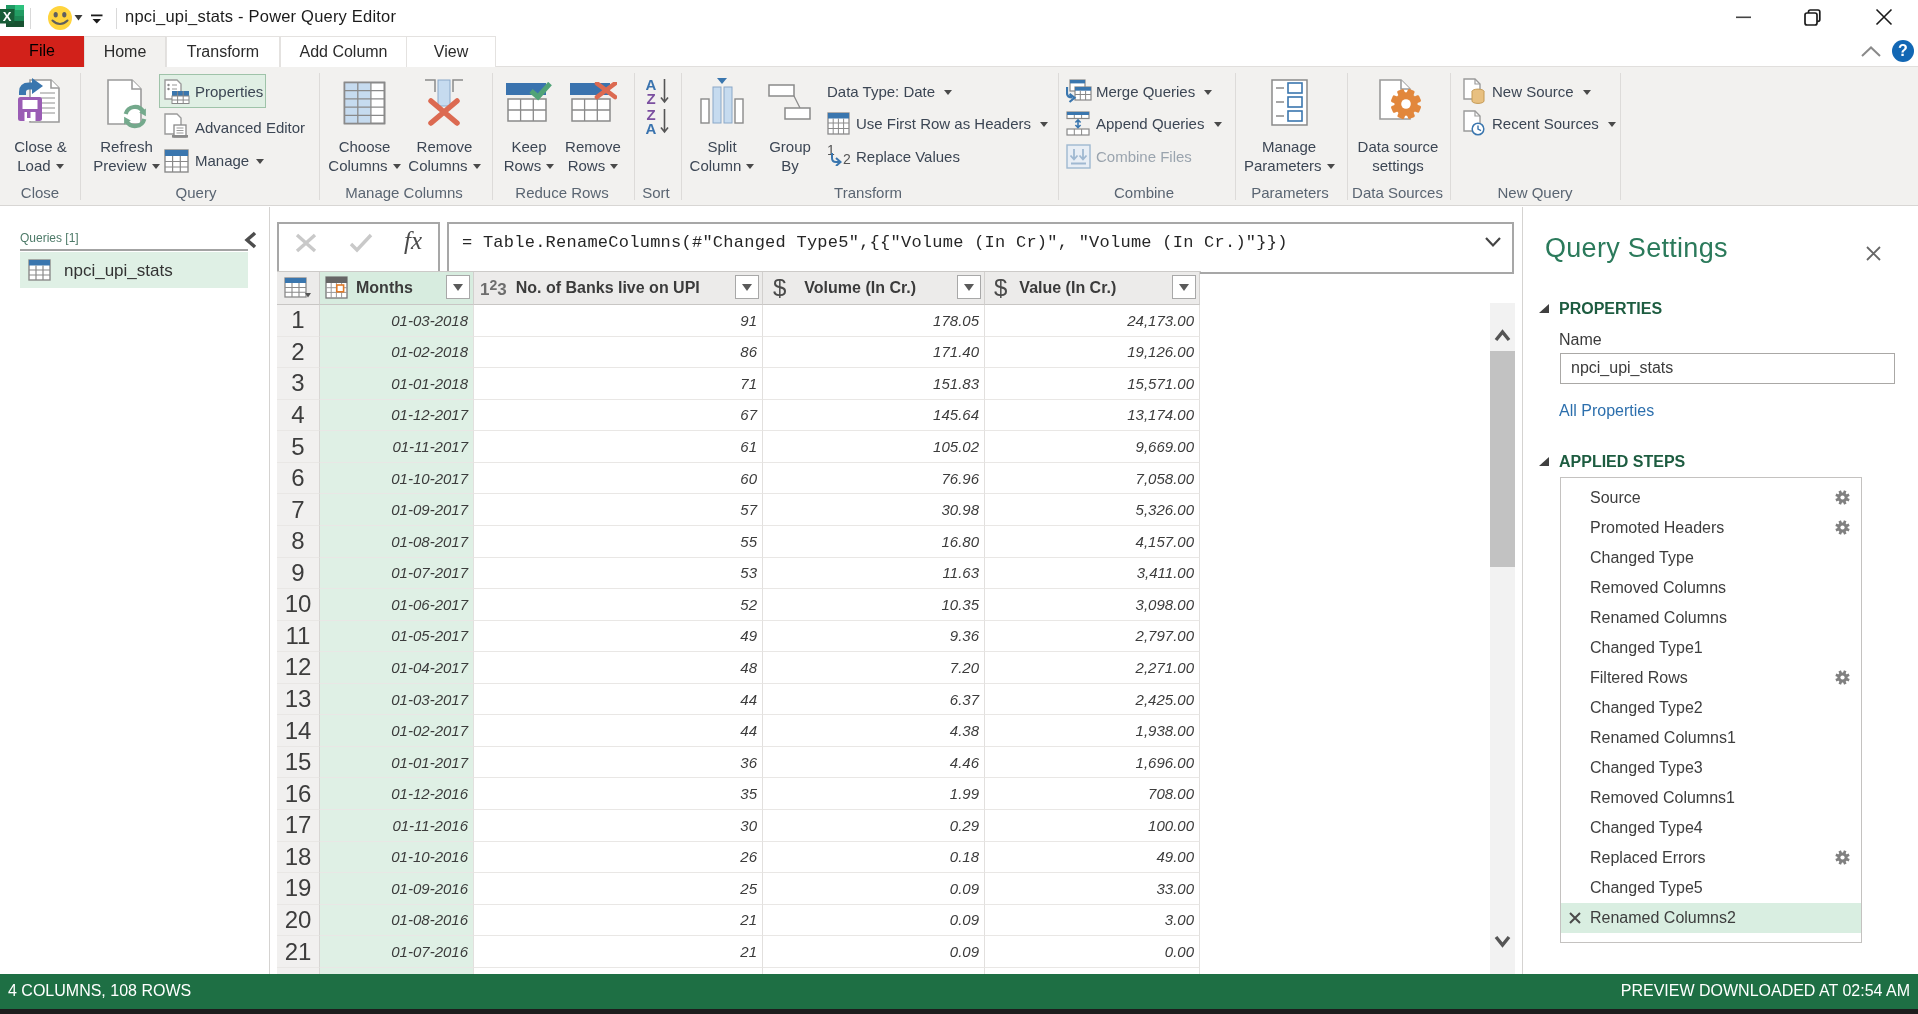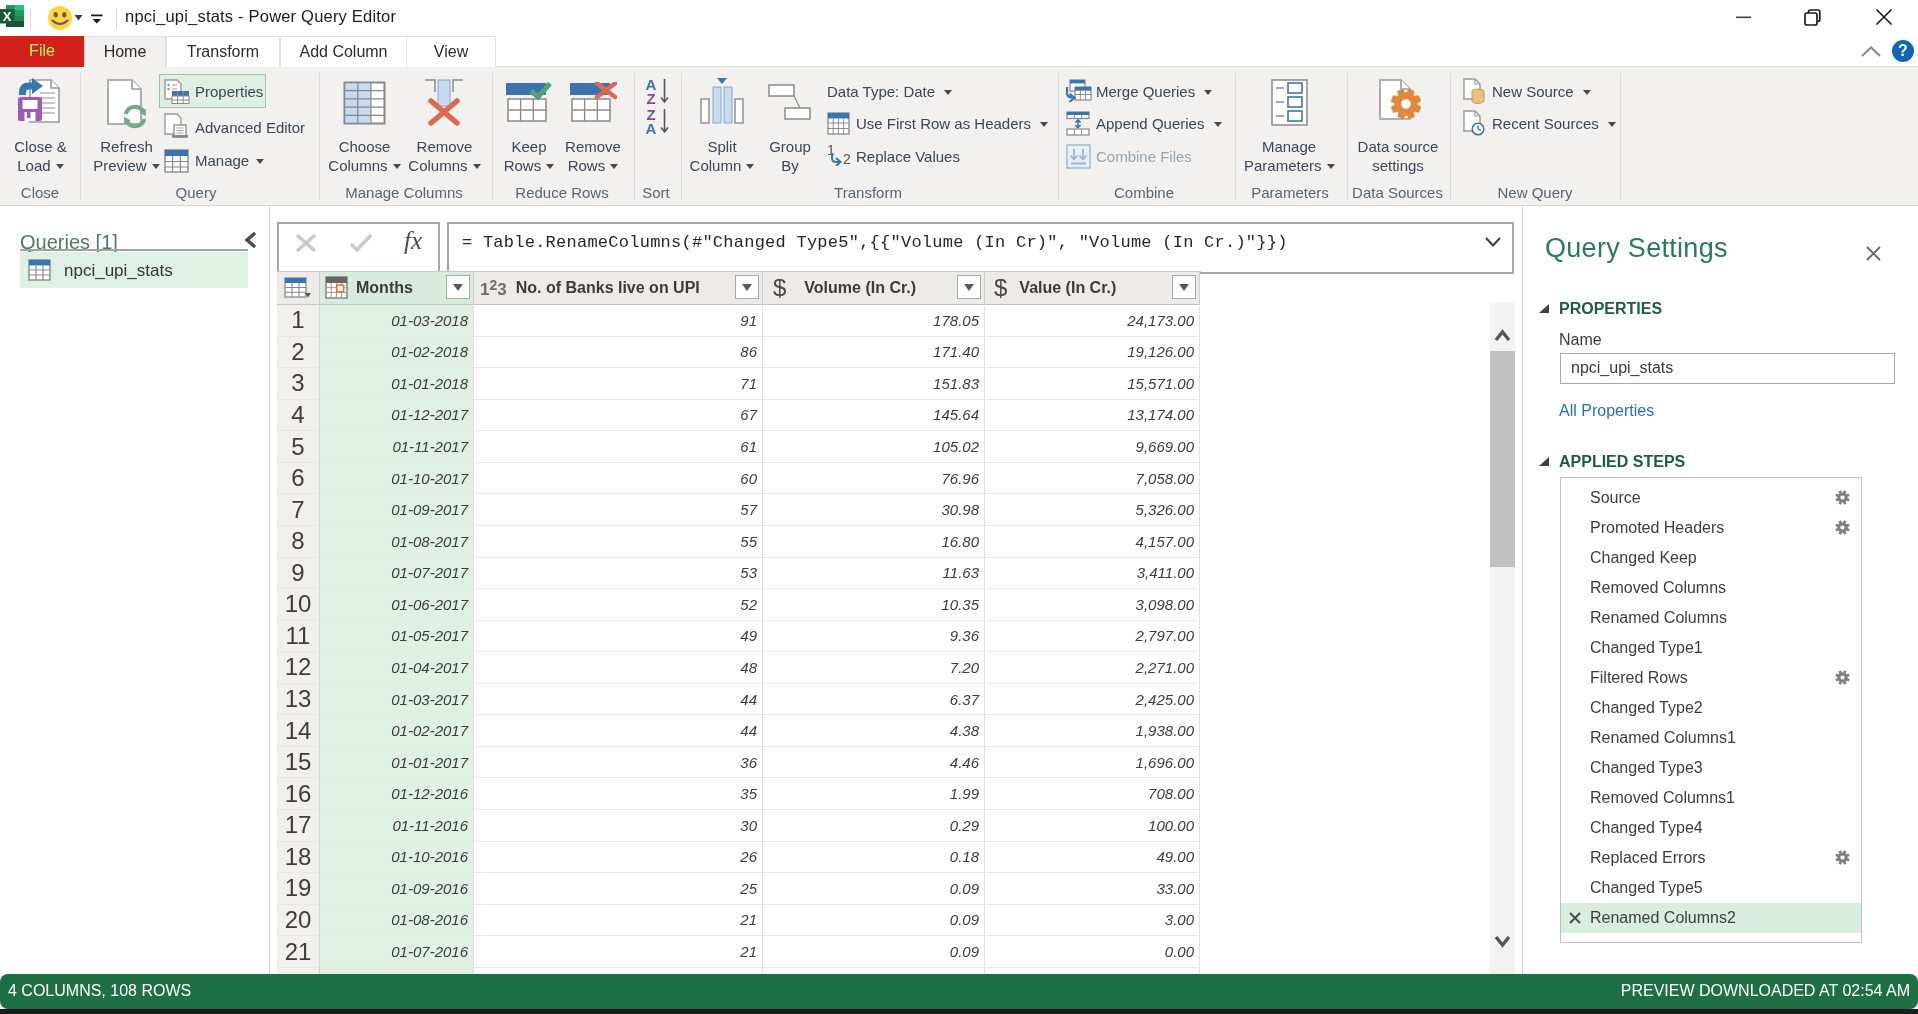--- a/index.html
+++ b/index.html
@@ -6,37 +6,37 @@
   html,body { width:1918px; height:1014px; overflow:hidden; }
   body { font-family:"Liberation Sans", sans-serif; background:#fff; position:relative; }
   .abs { position:absolute; }
   
   #titlebar { left:0; top:0; width:1918px; height:36px; background:#fff; }
   #title-text { left:125px; top:7px; font-size:16.5px; color:#1b1b1b; letter-spacing:0.2px; }
   .tsep { width:1px; background:#d9d9d9; top:8px; height:21px; }
   
   #tabrow { left:0; top:36px; width:1918px; height:31px; background:#fff; border-bottom:1px solid #e1dfdd; }
   .tab { top:36px; height:31px; font-size:16px; color:#2b2b2b; text-align:center; line-height:30px; background:#fff; border:1px solid #e4e2e0; border-bottom:none; }
-  #tab-file { left:0; width:84px; background:#d2211a; color:#bef264; border:none; height:31px; }
+  #tab-file { left:0; width:84px; background:#d2211a; color:#000000; border:none; height:31px; }
   #tab-home { left:84px; width:82px; background:#f2f1ef; height:32px; border-color:#e1dfdd; }
   
   #ribbon { left:0; top:67px; width:1918px; height:139px; background:#f2f1ef; border-bottom:1px solid #d8d6d4; }
   .rsep { top:73px; height:127px; width:1px; background:#dddbd9; }
   .rgl { top:184px; height:18px; font-size:15px; color:#5a6572; text-align:center; line-height:18px; }
   .rbt { font-size:15px; color:#3c4654; text-align:center; height:18px; line-height:18px; white-space:nowrap; }
   .rst { font-size:15px; color:#3c4654; height:20px; line-height:20px; white-space:nowrap; }
   .dar { display:inline-block; width:0; height:0; border-left:4px solid transparent; border-right:4px solid transparent; border-top:5px solid #4a4a4a; vertical-align:middle; margin-left:4px; margin-bottom:2px; }
   
   #main { left:0; top:207px; width:1918px; height:767px; background:#fff; }
   #leftpanel { left:0; top:0; width:270px; height:767px; background:#fff; border-right:1px solid #d5d3d1; }
   #rightpanel { left:1522px; top:0; width:396px; height:767px; background:#fff; border-left:1px solid #d5d3d1; }
   
   .fbox { top:15px; height:52px; background:#fff; border:2px solid #a7a7a7; }
   
-  #statusbar { left:0; top:974px; width:1918px; height:35px; background:#1e6f44; color:#fff; font-size:16px;border-radius:8px; }
+  #statusbar { left:0; top:974px; width:1918px; height:35px; background:#1e6f44; color:#fff; font-size:16px; }
   #bottomstrip { left:0; top:1009px; width:1918px; height:5px; background:#1d1d1d; }
 
   
   #ptable { border-top:1px solid #cccac8; }
   .trow { display:flex; height:31.57px; }
   .trow .tc { border-right:1px solid #e2e0de; border-bottom:1px solid #e9e7e5; display:flex; align-items:center; background:#fff; }
   .thead { height:33px; }
   .thead .tc { background:#ecebea; border-right:1px solid #d2d0ce; border-bottom:1px solid #c8c6c4; }
   .c0 { width:43px; }
   .c1 { width:154px; }
@@ -333,21 +333,21 @@
   <path d="M 1 1 L 12 1 L 17 6 L 17 21 L 1 21 Z" fill="#fff" stroke="#9b9b9b" stroke-width="1.4"></path>
   <path d="M 12 1 L 12 6 L 17 6" fill="none" stroke="#9b9b9b" stroke-width="1.2"></path>
   <circle cx="15" cy="19" r="5.8" fill="#fff" stroke="#3a76ae" stroke-width="1.5"></circle>
   <path d="M 15 15.5 L 15 19 L 18 20.6" stroke="#3a76ae" stroke-width="1.4" fill="none"></path>
 </svg>
 <div class="rst abs" style="left:1492px;top:114px">Recent Sources <span class="dar" style="margin-left:5px"></span></div>
 </div>
 
 <div id="main" class="abs">
   <div id="leftpanel" class="abs">
-    <div class="abs" style="left:20px;top:24px;font-size:20px;color:#4d7a68">Queries [1]</div>
+    <div class="abs" style="left:20px;top:24px;font-size:12px;color:#4d7a68">Queries [1]</div>
     <svg class="abs" style="left:243px;top:24px" width="16" height="18" viewBox="0 0 16 18">
         <path d="M 12 2 L 4 9 L 12 16" fill="none" stroke="#4d4d4d" stroke-width="3.4"></path>
       </svg>
     <div class="abs" style="left:20px;top:42px;width:228px;height:2px;background:#a3a3a3"></div>
     <div class="abs" style="left:20px;top:45px;width:228px;height:36px;background:#dff0e5"></div>
     <svg class="abs" style="left:28px;top:52px" width="23" height="22" viewBox="0 0 23 22">
       <rect x="1" y="1" width="21" height="20" fill="#fff" stroke="#8a8a8a" stroke-width="1.4"></rect>
       <rect x="1" y="1" width="21" height="5.5" fill="#3a76ae"></rect>
       <path d="M 1 11 H 22 M 1 16 H 22 M 8 6.5 V 21 M 15 6.5 V 21" stroke="#8a8a8a" stroke-width="1.2"></path>
     </svg>
@@ -621,21 +621,21 @@
               <rect x="-1.35" y="-7.2" width="2.7" height="3.1" transform="rotate(90)"></rect>
               <rect x="-1.35" y="-7.2" width="2.7" height="3.1" transform="rotate(135)"></rect>
               <rect x="-1.35" y="-7.2" width="2.7" height="3.1" transform="rotate(180)"></rect>
               <rect x="-1.35" y="-7.2" width="2.7" height="3.1" transform="rotate(225)"></rect>
               <rect x="-1.35" y="-7.2" width="2.7" height="3.1" transform="rotate(270)"></rect>
               <rect x="-1.35" y="-7.2" width="2.7" height="3.1" transform="rotate(315)"></rect>
               <circle r="5.1"></circle>
             </g>
             <circle r="2.1" fill="#fff"></circle>
           </svg></div>
-      <div class="step"><span>Changed Keep</span></div>
+      <div class="step"><span>Changed Type</span></div>
       <div class="step"><span>Removed Columns</span></div>
       <div class="step"><span>Renamed Columns</span></div>
       <div class="step"><span>Changed Type1</span></div>
       <div class="step"><span>Filtered Rows</span><svg width="15" height="15" viewBox="-7.5 -7.5 15 15" style="position:absolute;right:11px;top:7px">
             <g fill="#808080" transform="rotate(22)">
               <rect x="-1.35" y="-7.2" width="2.7" height="3.1" transform="rotate(0)"></rect>
               <rect x="-1.35" y="-7.2" width="2.7" height="3.1" transform="rotate(45)"></rect>
               <rect x="-1.35" y="-7.2" width="2.7" height="3.1" transform="rotate(90)"></rect>
               <rect x="-1.35" y="-7.2" width="2.7" height="3.1" transform="rotate(135)"></rect>
               <rect x="-1.35" y="-7.2" width="2.7" height="3.1" transform="rotate(180)"></rect>

